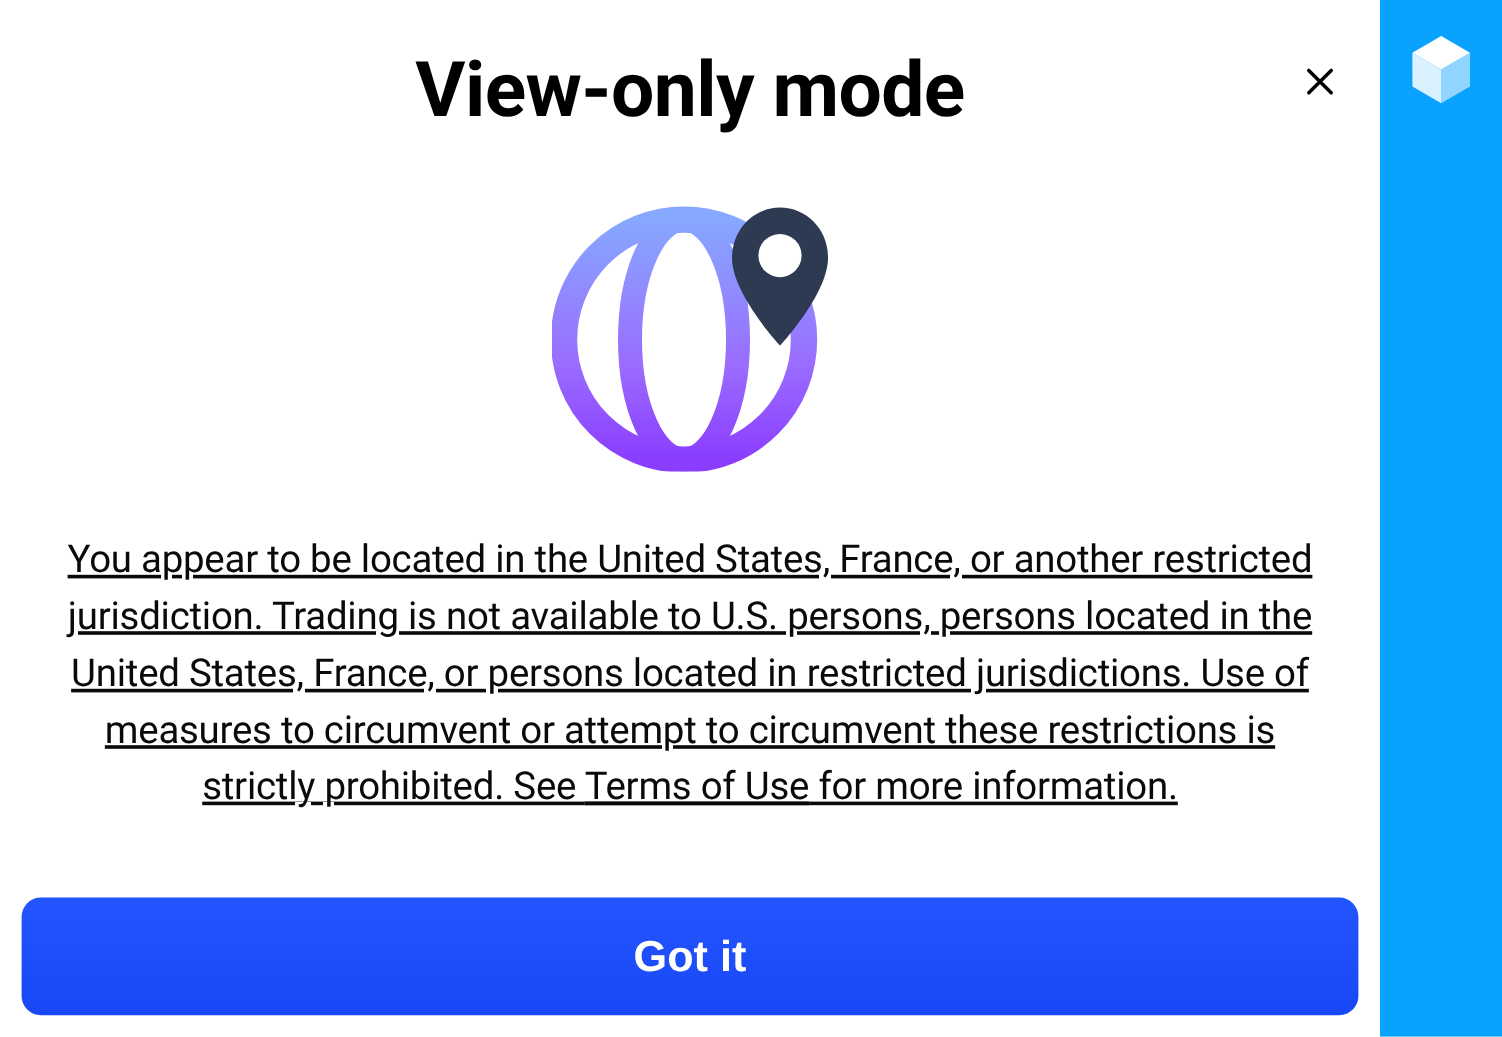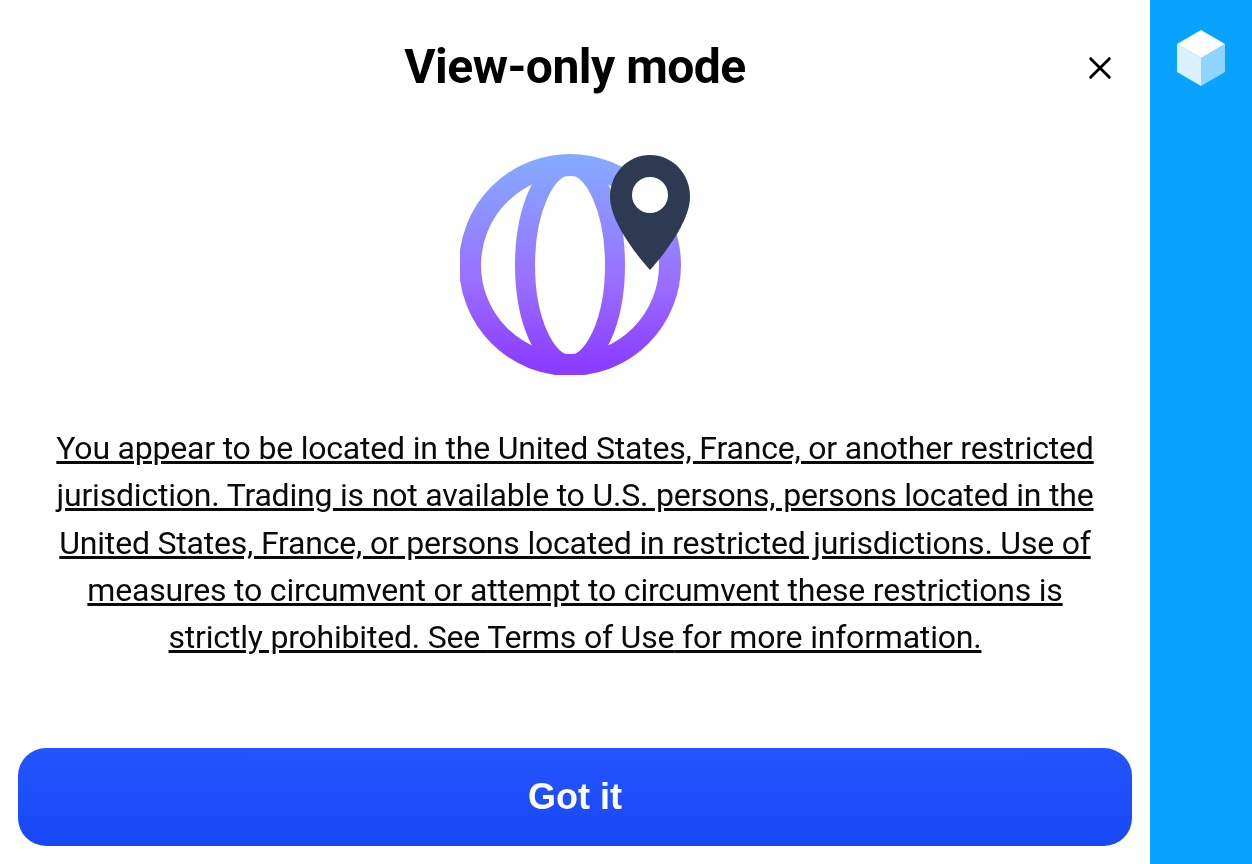--- a/index.html
+++ b/index.html
@@ -25,21 +25,21 @@
       position: relative;
     }
     .modal-header {
       display: flex;
       align-items: center;
       justify-content: center;
       position: relative;
       padding: 20px 0 30px 0;
     }
     .modal-title {
-      font-size: 48px;
+      font-size: 64px;
       font-weight: 700;
       color: #000000;
       text-align: center;
       letter-spacing: -0.5px;
     }
     .close-button {
       position: absolute;
       right: 10px;
       top: 28px;
       background: none;
@@ -83,21 +83,21 @@
       cursor: pointer;
     }
     .spacer {
       flex: 1;
     }
     .primary-button {
       background: #1a4fff;
       background: linear-gradient(180deg, #2355ff 0%, #1848f5 100%);
       color: #ffffff;
       border: none;
-      border-radius: 28px;
+      border-radius: 16px;
       font-size: 36px;
       font-weight: 600;
       padding: 28px 0;
       width: 100%;
       cursor: pointer;
       margin-top: 40px;
     }
     .sidebar {
       width: 102px;
       background: #0aa2ff;

